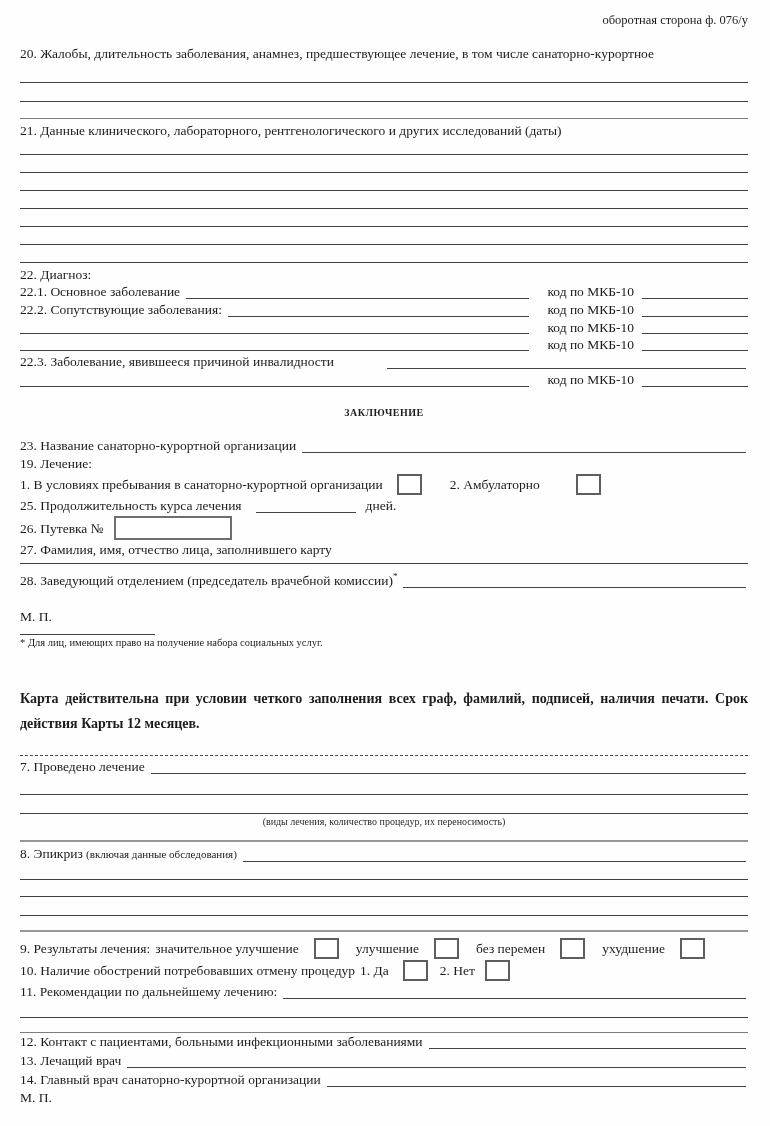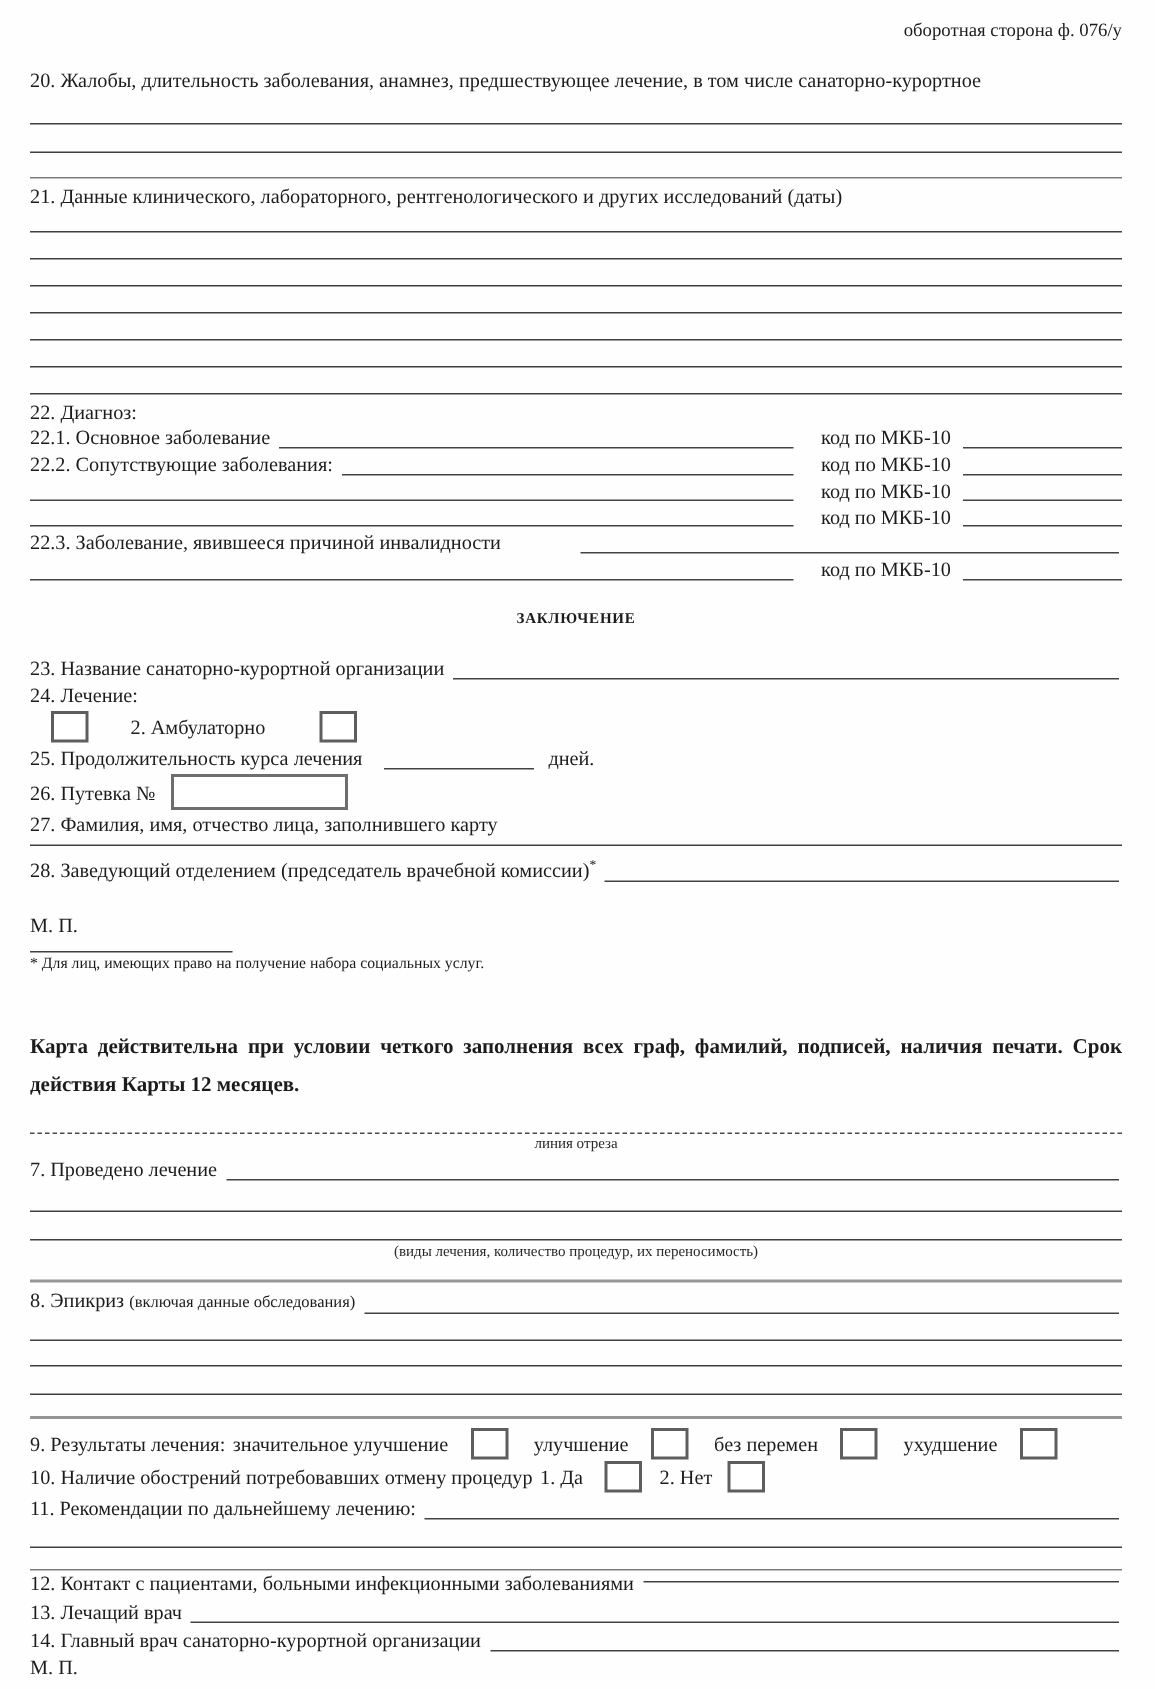--- a/index.html
+++ b/index.html
@@ -92,23 +92,24 @@
     <span class="icd-fill"></span>
   </div>
 
   <div class="title" style="margin-top:15px; line-height:18px;">ЗАКЛЮЧЕНИЕ</div>
 
   <div class="row" style="margin-top:15px; line-height:18px;">
     <span class="lbl">23. Название санаторно-курортной организации</span>
     <span class="fill"></span>
   </div>
 
-  <div style="line-height:18px;">24. Лечение:</div>
+  <div style="line-height:18px;">19. Лечение:</div>
 
   <div class="cbrow" style="height:23px;">
+    <span class="lbl">1. В условиях пребывания в санаторно-курортной организации</span>
     <span class="cb" style="margin-left:14px;"></span>
     <span class="lbl" style="margin-left:28px;">2. Амбулаторно</span>
     <span class="cb" style="margin-left:36px;"></span>
   </div>
 
   <div class="row" style="line-height:19px;">
     <span class="lbl">25. Продолжительность курса лечения</span>
     <span class="fill" style="flex:0 0 100px; margin-left:14px;"></span>
     <span class="lbl" style="margin-left:8px;">дней.</span>
   </div>
@@ -127,21 +128,20 @@
   </div>
 
   <div style="margin-top:18px; line-height:17px;">М. П.</div>
 
   <div class="footnote-rule" style="margin-top:9px;"></div>
   <div class="footnote" style="margin-top:1px;">* Для лиц, имеющих право на получение набора социальных услуг.</div>
 
   <div class="bold-note" style="margin-top:36px;">Карта действительна при условии четкого заполнения всех граф, фамилий, подписей, наличия печати. Срок действия Карты 12 месяцев.</div>
 
   <div class="cutline" style="margin-top:19px;"></div>
-  <div class="center small">линия отреза</div>
 
   <div class="row" style="margin-top:2px; line-height:18px;">
     <span class="lbl">7. Проведено лечение</span>
     <span class="fill"></span>
   </div>
   <div class="rule" style="height:19px;"></div>
   <div class="rule" style="height:19px;"></div>
   <div class="center small" style="margin-top:1px;">(виды лечения, количество процедур, их переносимость)</div>
 
   <div class="divider" style="margin-top:12px;"></div>
@@ -176,21 +176,21 @@
     <span class="cb" style="margin-left:10px;"></span>
   </div>
 
   <div class="row" style="line-height:19px;">
     <span class="lbl">11. Рекомендации по дальнейшему лечению:</span>
     <span class="fill"></span>
   </div>
   <div class="rule" style="height:17px;"></div>
   <div class="rule gray" style="height:15px;"></div>
 
-  <div class="row" style="line-height:18px;align-items:center;">
+  <div class="row" style="line-height:18px;">
     <span class="lbl">12. Контакт с пациентами, больными инфекционными заболеваниями</span>
     <span class="fill"></span>
   </div>
   <div class="row" style="line-height:19px;">
     <span class="lbl">13. Лечащий врач</span>
     <span class="fill"></span>
   </div>
   <div class="row" style="line-height:19px;">
     <span class="lbl">14. Главный врач санаторно-курортной организации</span>
     <span class="fill"></span>

